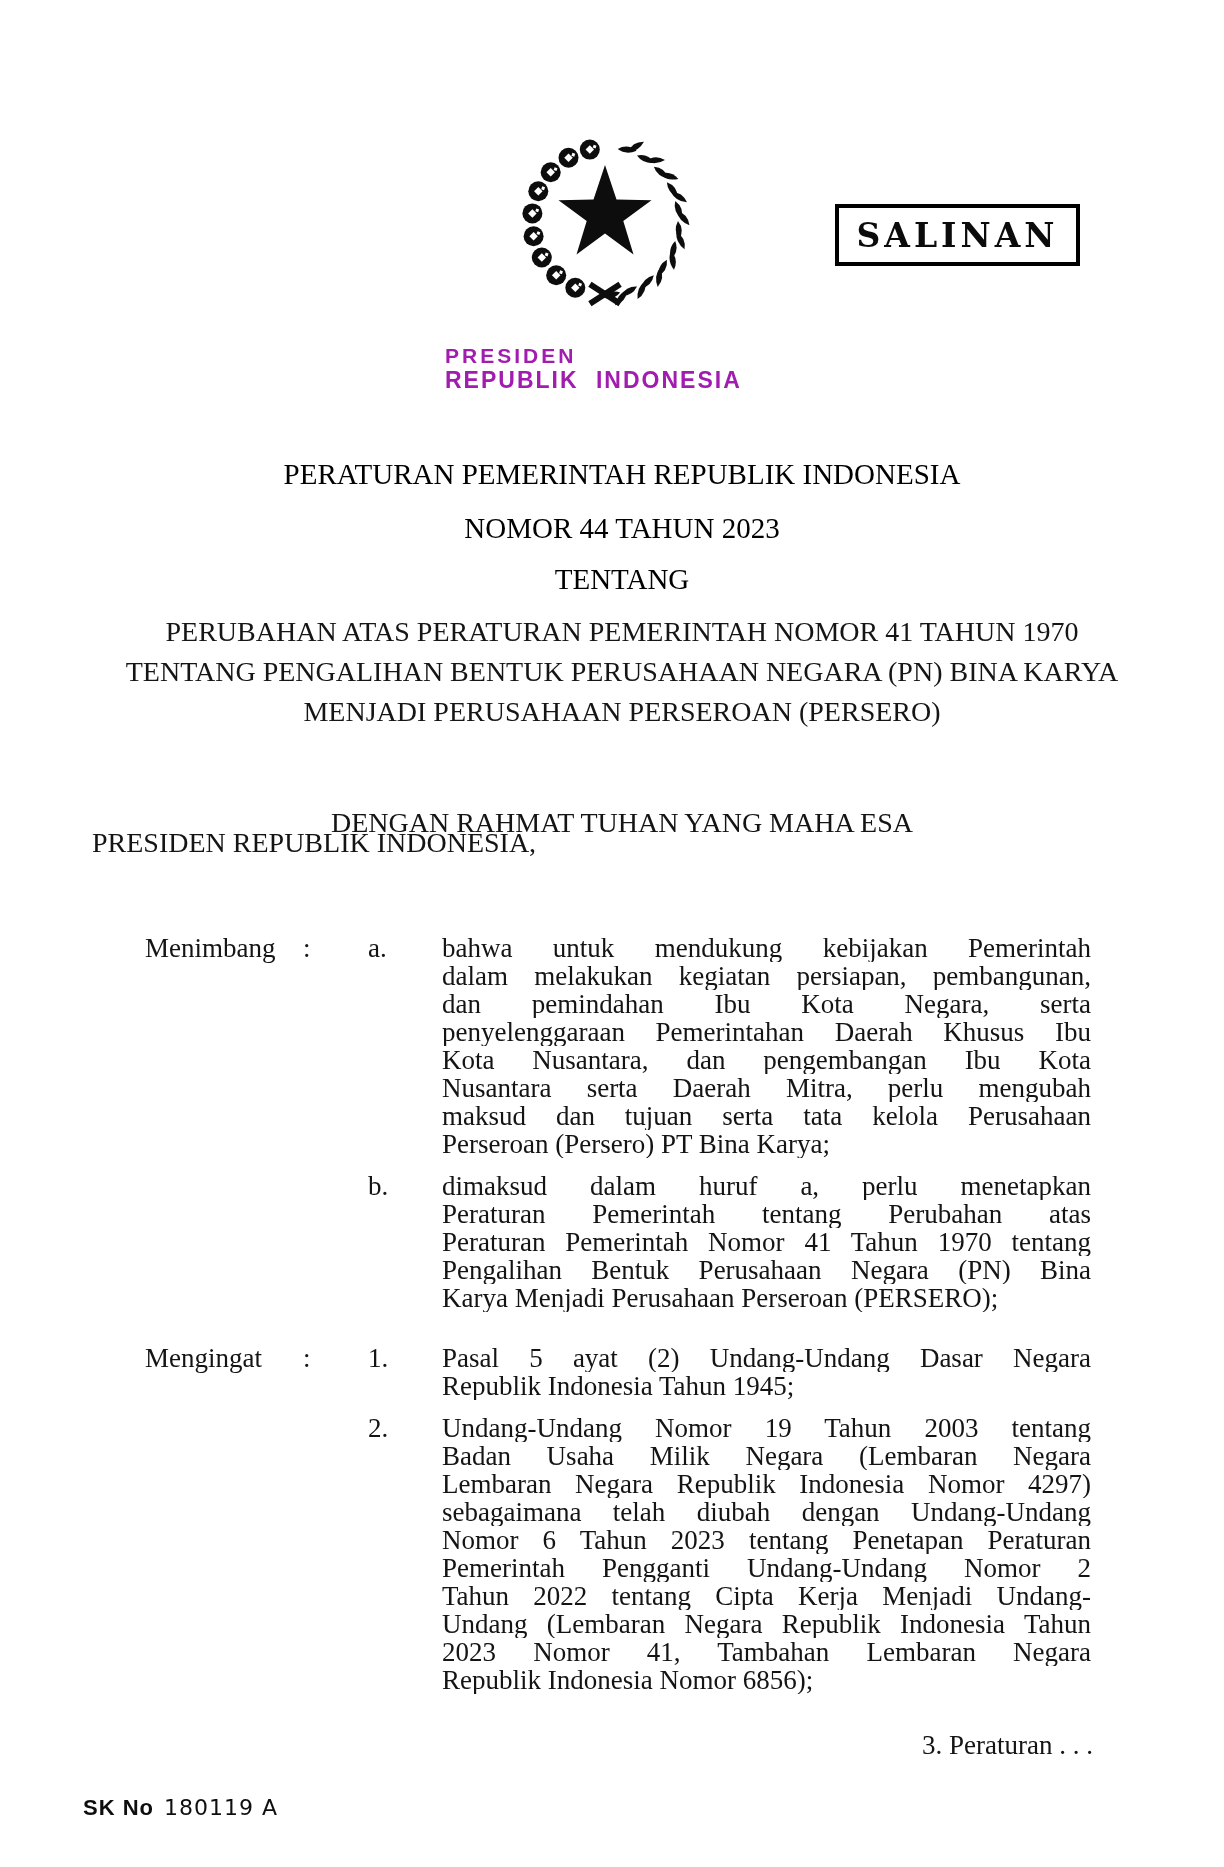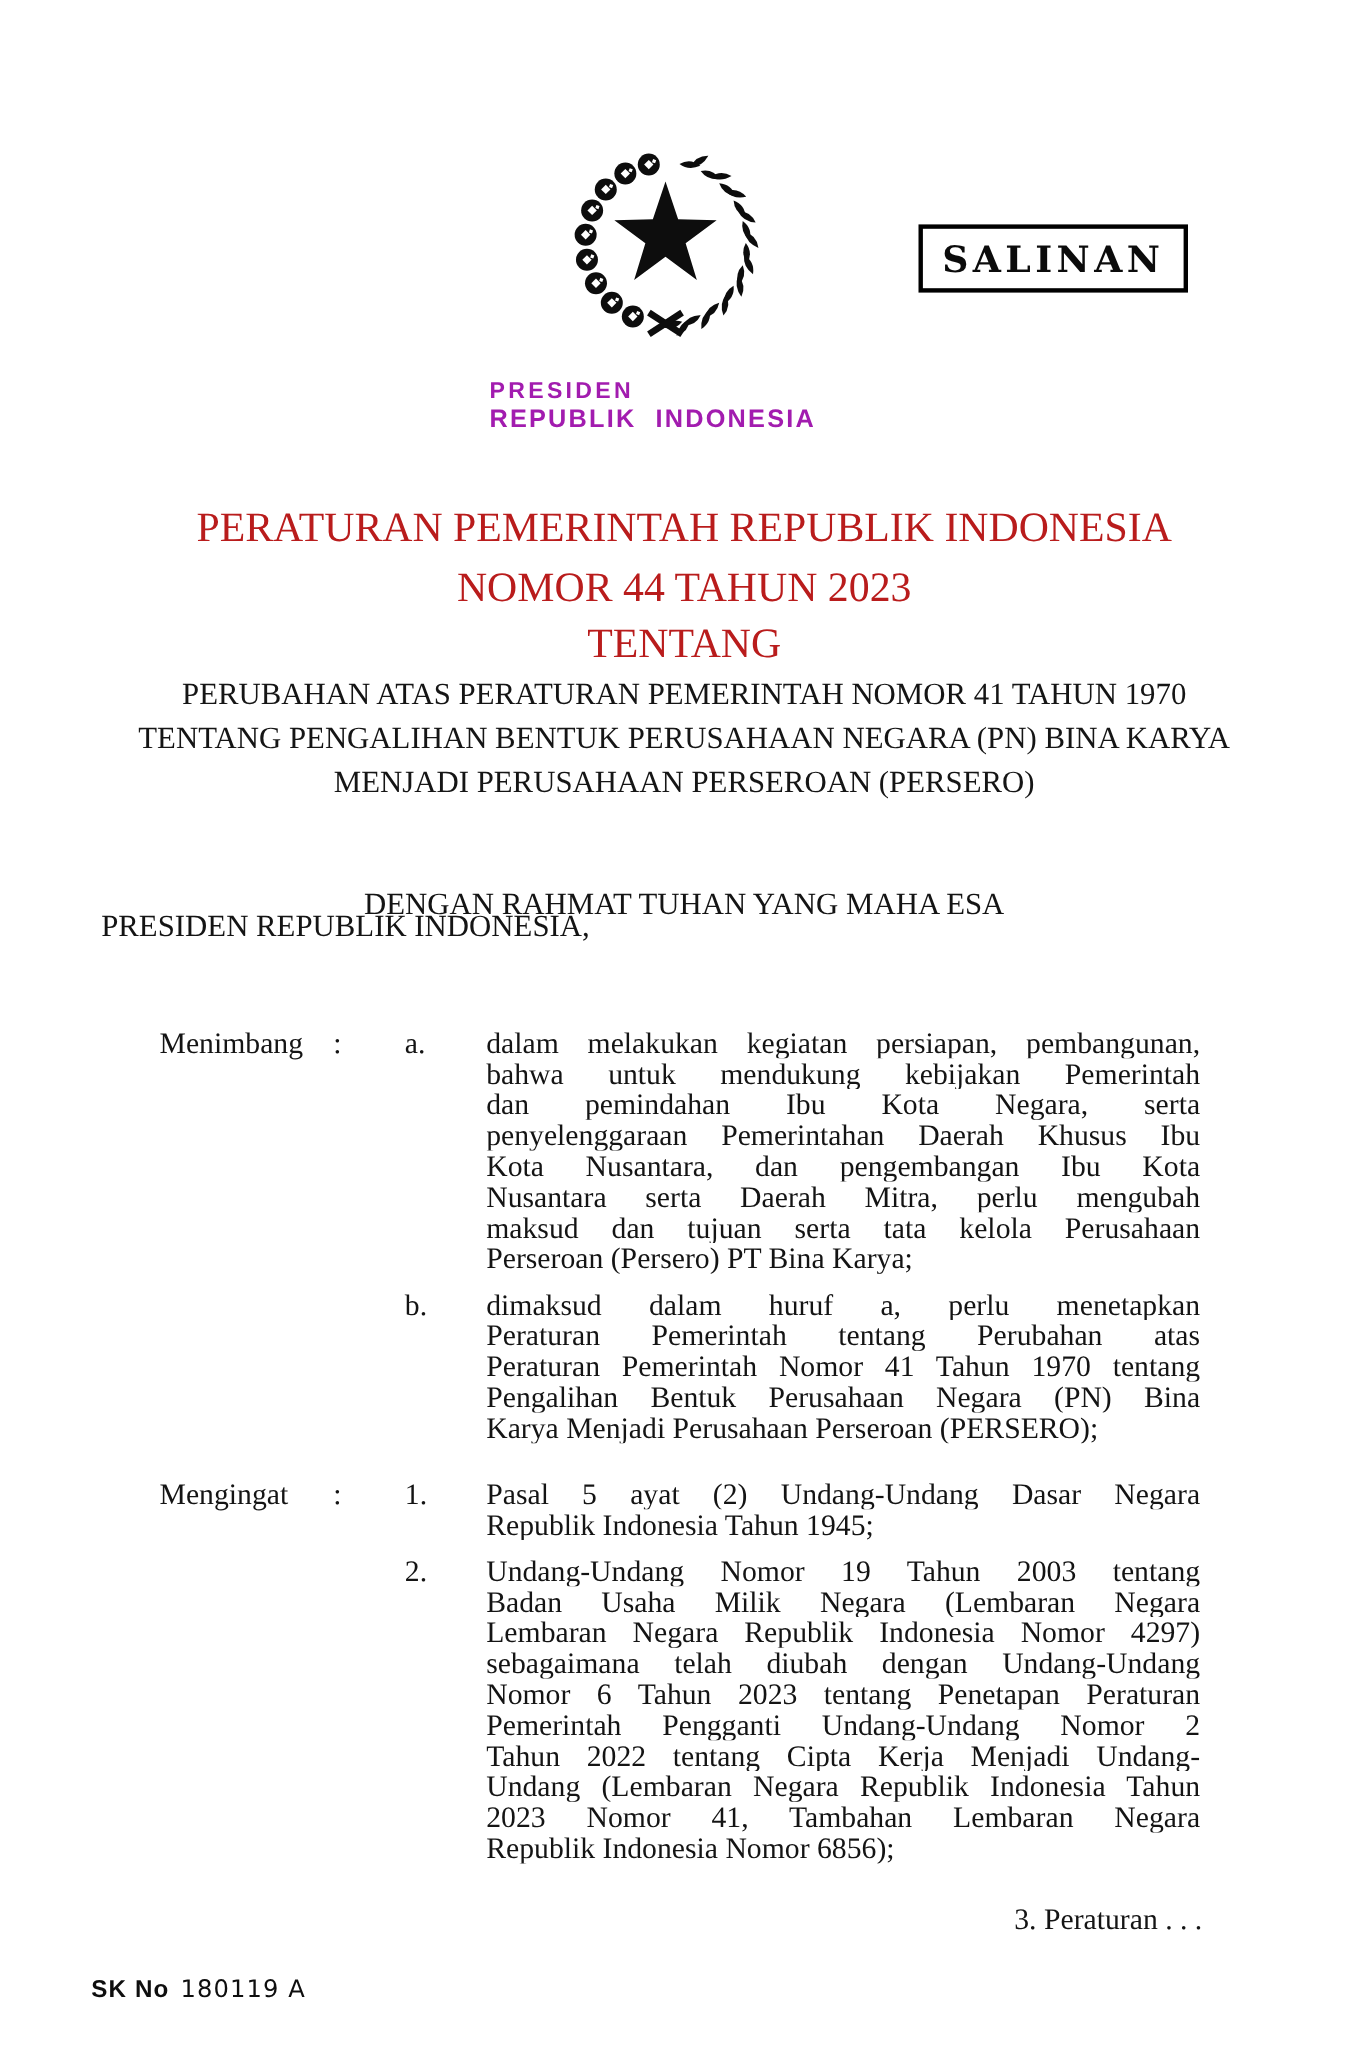--- a/index.html
+++ b/index.html
@@ -20,21 +20,21 @@
   .letterhead .lh1{font-size:21px;letter-spacing:3px;line-height:23px;}
   .letterhead .lh2{font-size:23px;letter-spacing:2px;word-spacing:9px;line-height:25px;margin-top:1px;}
   
   .stamp{position:absolute;left:835px;top:204px;width:245px;height:62px;
     border:4px solid #000;box-sizing:border-box;
     display:flex;align-items:center;justify-content:center;
     font-family:"DejaVu Serif","Liberation Serif",serif;
     font-weight:bold;font-size:33px;letter-spacing:4px;color:#0b0b0b;}
   
   .tline{position:absolute;left:92px;width:1060px;text-align:center;white-space:nowrap;
-    font-size:38px;color:#b91c1c;}
+    font-size:29px;color:#000000;}
   .t1{top:458px;}
   .t2{top:512px;}
   .t3{top:563px;}
   .subject{position:absolute;left:62px;width:1120px;top:612px;text-align:center;
     font-size:28px;line-height:40px;color:#151515;}
   .subject div{white-space:nowrap;}
   .p1{position:absolute;left:92px;width:1060px;top:807px;text-align:center;font-size:28px;}
   .p2{position:absolute;left:92px;width:1060px;top:827px;text-align:left;font-size:28px;}
   
   .clause{position:absolute;left:145px;width:946px;font-size:27px;}
@@ -131,22 +131,22 @@
 
   <div class="p1">DENGAN RAHMAT TUHAN YANG MAHA ESA</div>
   <div class="p2">PRESIDEN REPUBLIK INDONESIA,</div>
 
   <div class="clause menimbang">
     <div class="clause-row">
       <div class="lbl">Menimbang</div>
       <div class="colon">:</div>
       <div class="marker">a.</div>
       <div class="lines">
+          <div class="jl">bahwa untuk mendukung kebijakan Pemerintah</div>
           <div class="jl">dalam melakukan kegiatan persiapan, pembangunan,</div>
-          <div class="jl">bahwa untuk mendukung kebijakan Pemerintah</div>
           <div class="jl">dan pemindahan Ibu Kota Negara, serta</div>
           <div class="jl">penyelenggaraan Pemerintahan Daerah Khusus Ibu</div>
           <div class="jl">Kota Nusantara, dan pengembangan Ibu Kota</div>
           <div class="jl">Nusantara serta Daerah Mitra, perlu mengubah</div>
           <div class="jl">maksud dan tujuan serta tata kelola Perusahaan</div>
           <div class="jl last">Perseroan (Persero) PT Bina Karya;</div>
         </div>
     </div>
     <div class="clause-row follow">
       <div class="lbl"></div>

